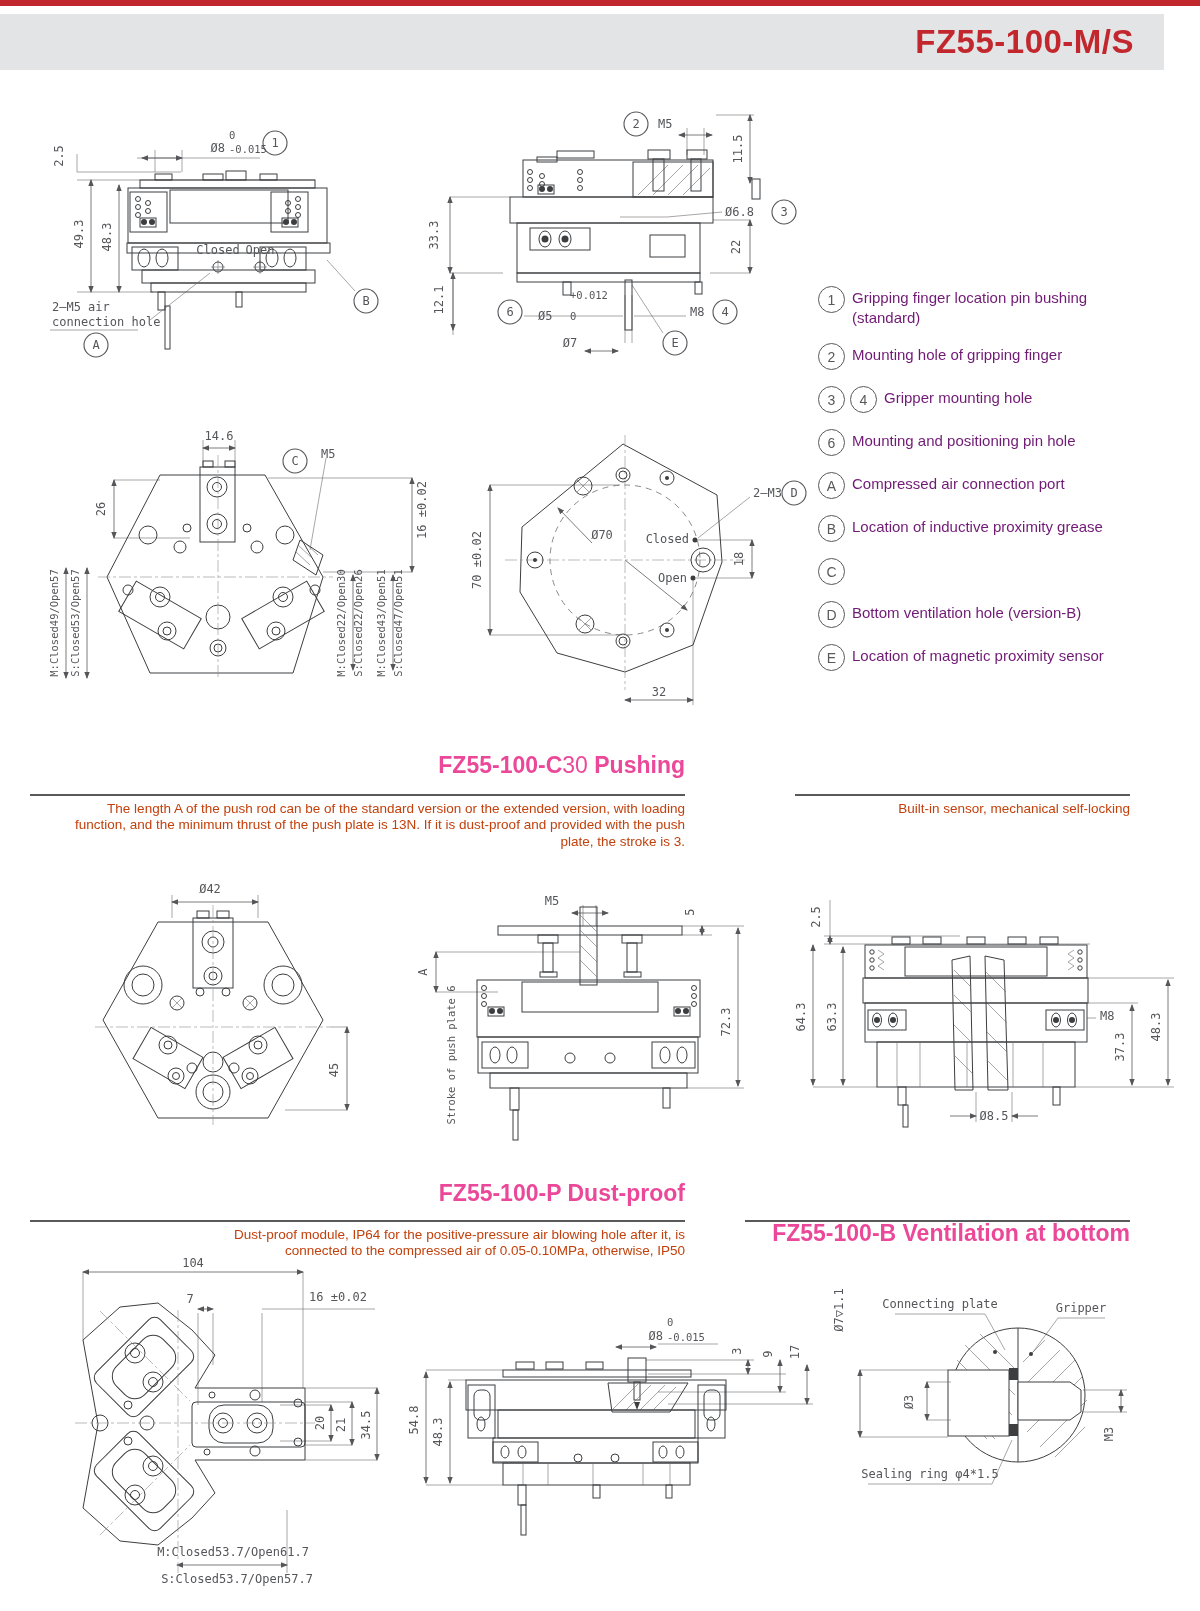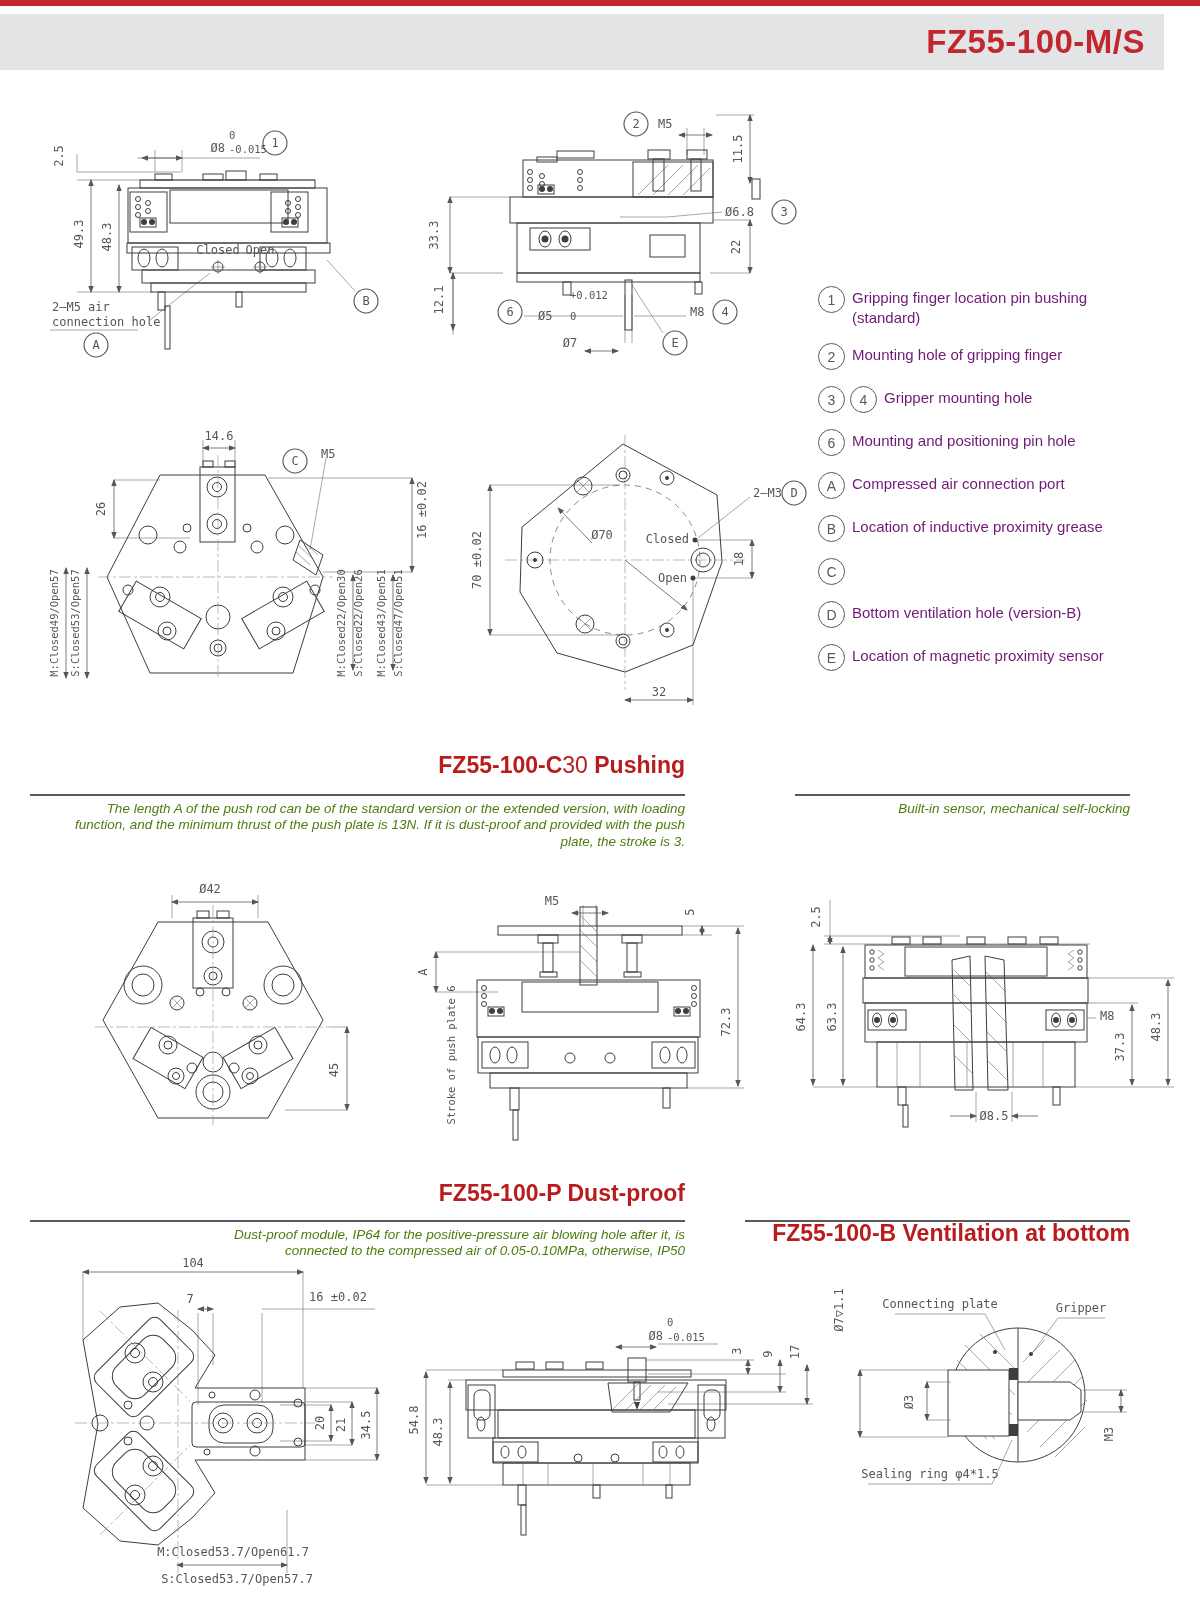--- a/index.html
+++ b/index.html
@@ -1,26 +1,26 @@
 <!DOCTYPE html>
 <html><head>
 <meta charset="utf-8">
 <style>
   html,body{margin:0;padding:0;background:#fff;}
   .page{position:relative;width:1200px;height:1611px;background:#ffffff;overflow:hidden;
         font-family:"Liberation Sans",sans-serif;color:#414042;}
   .topstrip{position:absolute;left:0;top:0;width:1200px;height:6px;background:#c2272d;}
   .band{position:absolute;left:0;top:14px;width:1164px;height:56px;background:#e3e4e6;}
-  .band .title{position:absolute;right:19px;top:0;line-height:56px;font-size:33px;font-weight:bold;
+  .band .title{position:absolute;right:30px;top:0;line-height:56px;font-size:33px;font-weight:bold;
         color:#c2272d;letter-spacing:.5px;}
   
-  .h-red{position:absolute;font-size:23px;font-weight:bold;color:#b91c1c;white-space:nowrap;}
+  .h-red{position:absolute;font-size:23px;font-weight:bold;color:#ec4899;white-space:nowrap;}
   .h-red .lt{font-weight:400;}
   .rule{position:absolute;height:2px;background:#58595b;}
-  .para{position:absolute;font-size:13.5px;line-height:1.22;color:#4d7c0f;text-align:right;font-style:italic;}
+  .para{position:absolute;font-size:13.5px;line-height:1.22;color:#c2410c;text-align:right;}
   
   .legend{position:absolute;left:818px;top:286px;width:330px;}
   .lg-item{display:flex;align-items:flex-start;margin-bottom:16px;}
   .lg-badges{display:flex;gap:5px;flex:none;margin-right:7px;}
   .lg-badge{width:25px;height:25px;border:1.4px solid #58595b;border-radius:50%;
         display:flex;align-items:center;justify-content:center;font-size:14px;color:#58595b;flex:none;}
   .lg-text{font-size:15px;line-height:1.3;color:#701a75;padding-top:2px;}
   
   svg.drw{position:absolute;overflow:visible;}
   .s{stroke:#3d3e40;fill:none;stroke-width:1;}

